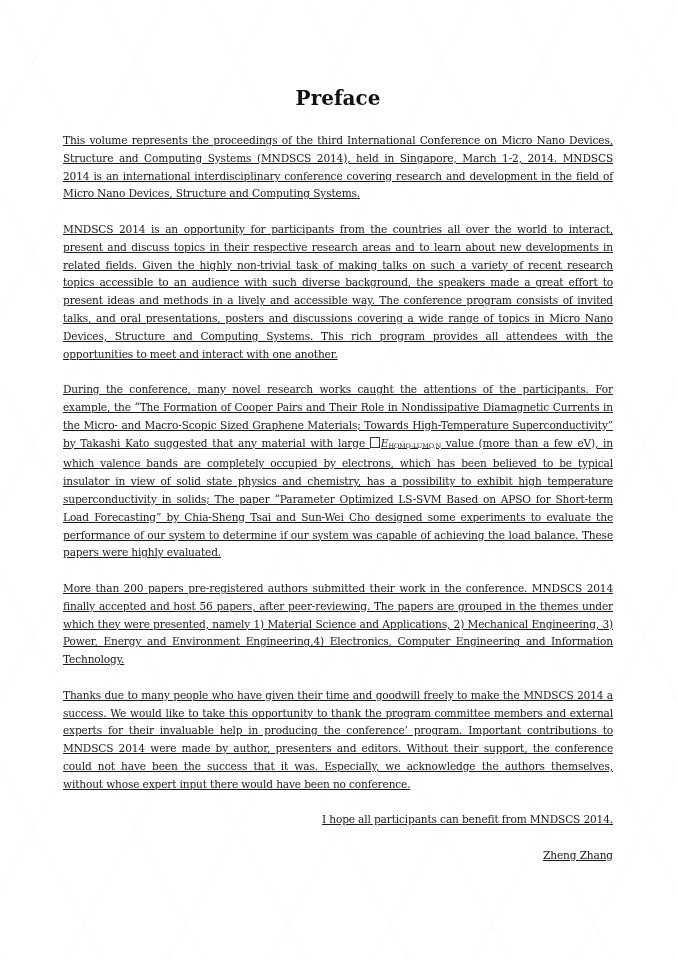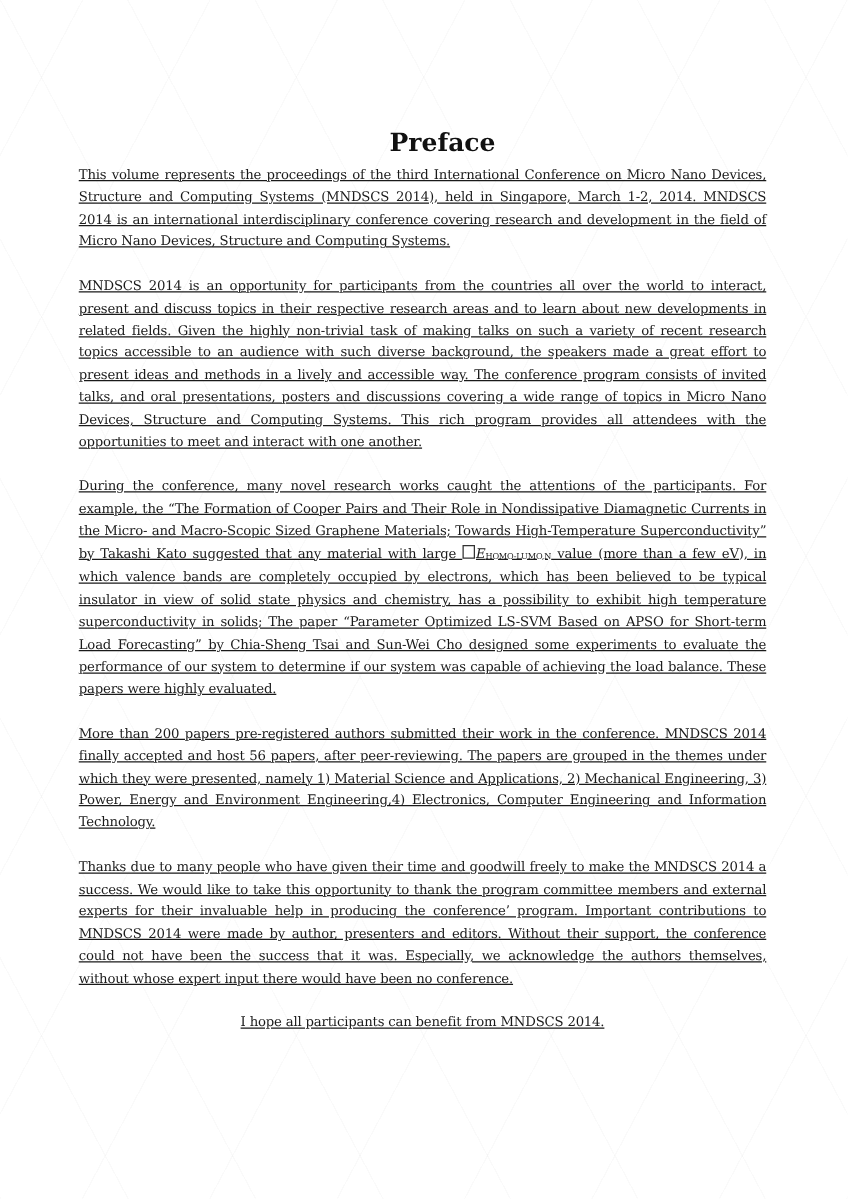--- a/index.html
+++ b/index.html
@@ -22,51 +22,52 @@
     }
     .title {
       position: absolute;
       left: 0; width: 550px;
       top: 86px;
       text-align: center;
       font-family: "DejaVu Serif", "Liberation Serif", serif;
       font-weight: bold;
       font-size: 20px;
       line-height: 24px;
-      margin: 16px;
+      margin: 0;
       color: #111;
     }
     .body {
       position: absolute;
       left: 0; top: 132px;
       width: 550px;
     }
     .para {
       margin: 0 0 17.8px 0;
       font-size: 10.6px;
       line-height: 17.8px;
       text-align: justify;
       letter-spacing: -0.15px;
       text-decoration: underline;
     }
-    .para.left { text-align: center; }
+    .para.left { text-align: right; }
     .sub { font-size: 6.5px; vertical-align: -1px; }
     .box {
       display: inline-block; width: 8px; height: 9px;
       border: 1px solid #333; vertical-align: -1px; margin-right: 1px;
     }
     .ital { font-style: italic; }
   </style>
 </head>
 <body>
 
 <div class="page">
   <h1 class="title">Preface</h1>
 
   <div class="body">
     <p class="para">This volume represents the proceedings of the third International Conference on Micro Nano Devices, Structure and Computing Systems (MNDSCS 2014), held in Singapore, March 1-2, 2014. MNDSCS 2014 is an international interdisciplinary conference covering research and development in the field of Micro Nano Devices, Structure and Computing Systems.</p>
     <p class="para">MNDSCS 2014 is an opportunity for participants from the countries all over the world to interact, present and discuss topics in their respective research areas and to learn about new developments in related fields. Given the highly non-trivial task of making talks on such a variety of recent research topics accessible to an audience with such diverse background, the speakers made a great effort to present ideas and methods in a lively and accessible way. The conference program consists of invited talks, and oral presentations, posters and discussions covering a wide range of topics in Micro Nano Devices, Structure and Computing Systems. This rich program provides all attendees with the opportunities to meet and interact with one another.</p>
     <p class="para"><span>During the conference, many novel research works caught the attentions of the participants. For example, the “The Formation of Cooper Pairs and Their Role in Nondissipative Diamagnetic Currents in the Micro- and Macro-Scopic Sized Graphene Materials; Towards High-Temperature Superconductivity” by Takashi Kato suggested that any material with large </span><span class="box"></span><span class="ital">E</span><span class="sub">HOMO-LUMO,N</span><span> value (more than a few eV), in which valence bands are completely occupied by electrons, which has been believed to be typical insulator in view of solid state physics and chemistry, has a possibility to exhibit high temperature superconductivity in solids; The paper “Parameter Optimized LS-SVM Based on APSO for Short-term Load Forecasting” by Chia-Sheng Tsai and Sun-Wei Cho designed some experiments to evaluate the performance of our system to determine if our system was capable of achieving the load balance. These papers were highly evaluated.</span></p>
     <p class="para">More than 200 papers pre-registered authors submitted their work in the conference. MNDSCS 2014 finally accepted and host 56 papers, after peer-reviewing. The papers are grouped in the themes under which they were presented, namely 1) Material Science and Applications, 2) Mechanical Engineering, 3) Power, Energy and Environment Engineering,4) Electronics, Computer Engineering and Information Technology.</p>
     <p class="para">Thanks due to many people who have given their time and goodwill freely to make the MNDSCS 2014 a success. We would like to take this opportunity to thank the program committee members and external experts for their invaluable help in producing the conference’ program. Important contributions to MNDSCS 2014 were made by author, presenters and editors. Without their support, the conference could not have been the success that it was. Especially, we acknowledge the authors themselves, without whose expert input there would have been no conference.</p>
     <p class="para left">I hope all participants can benefit from MNDSCS 2014.</p>
+    <p class="para left">Zheng Zhang</p>
   </div>
 </div>
 
 </body></html>

